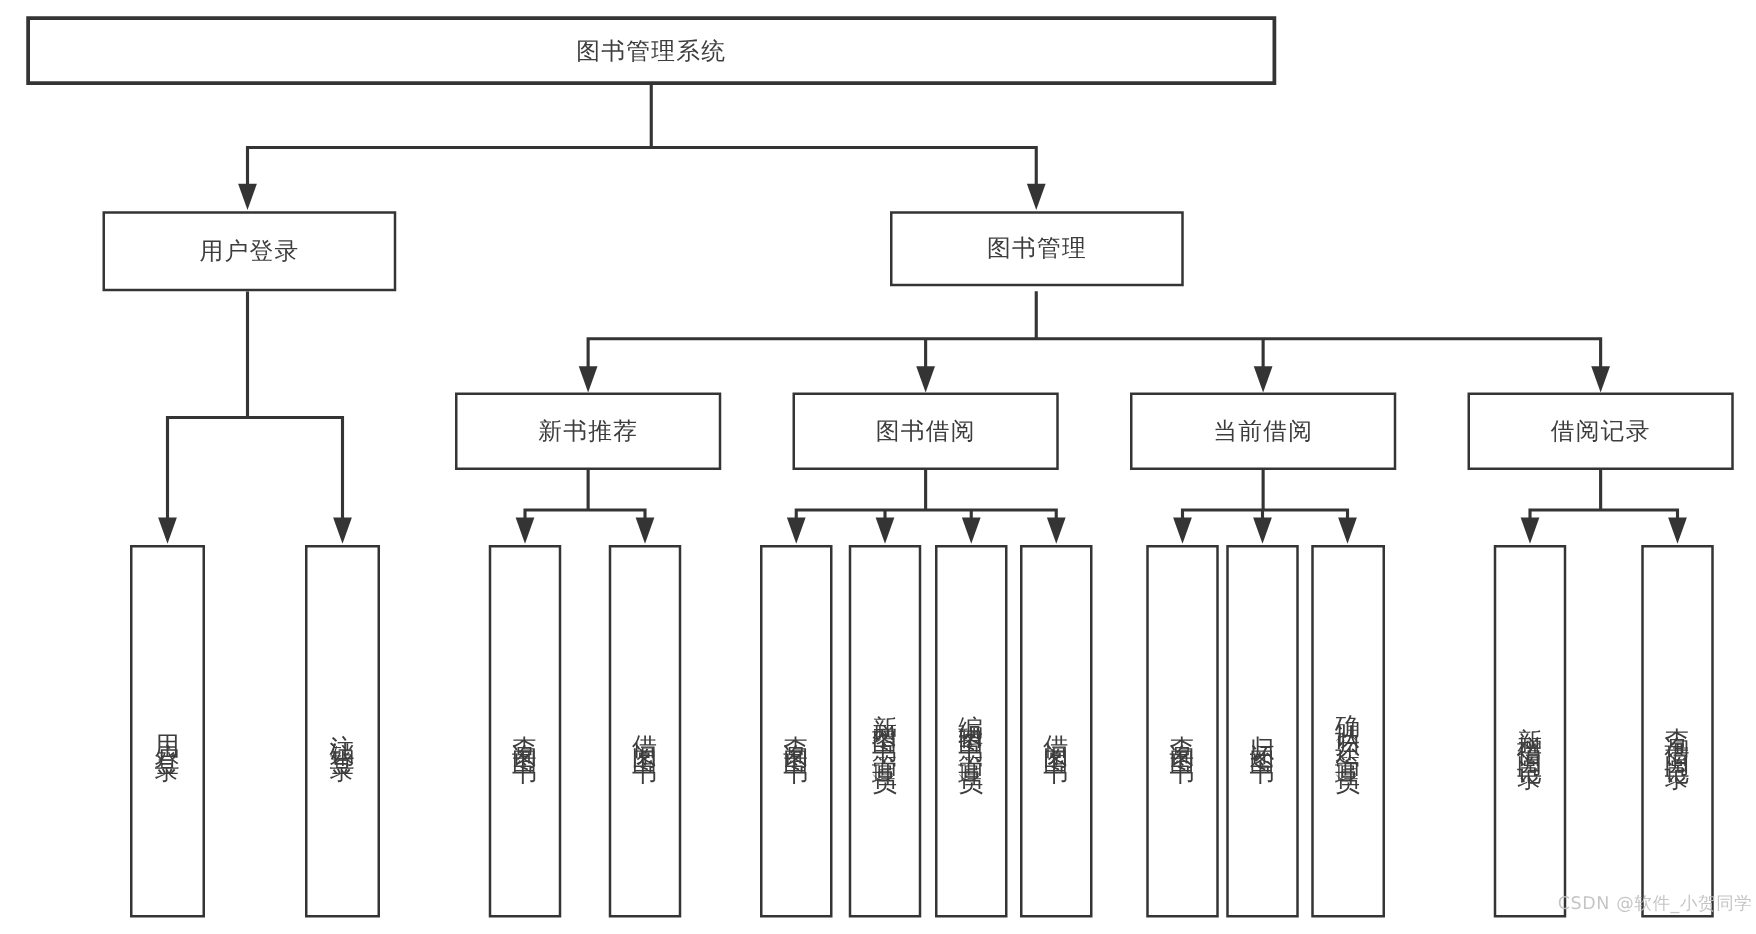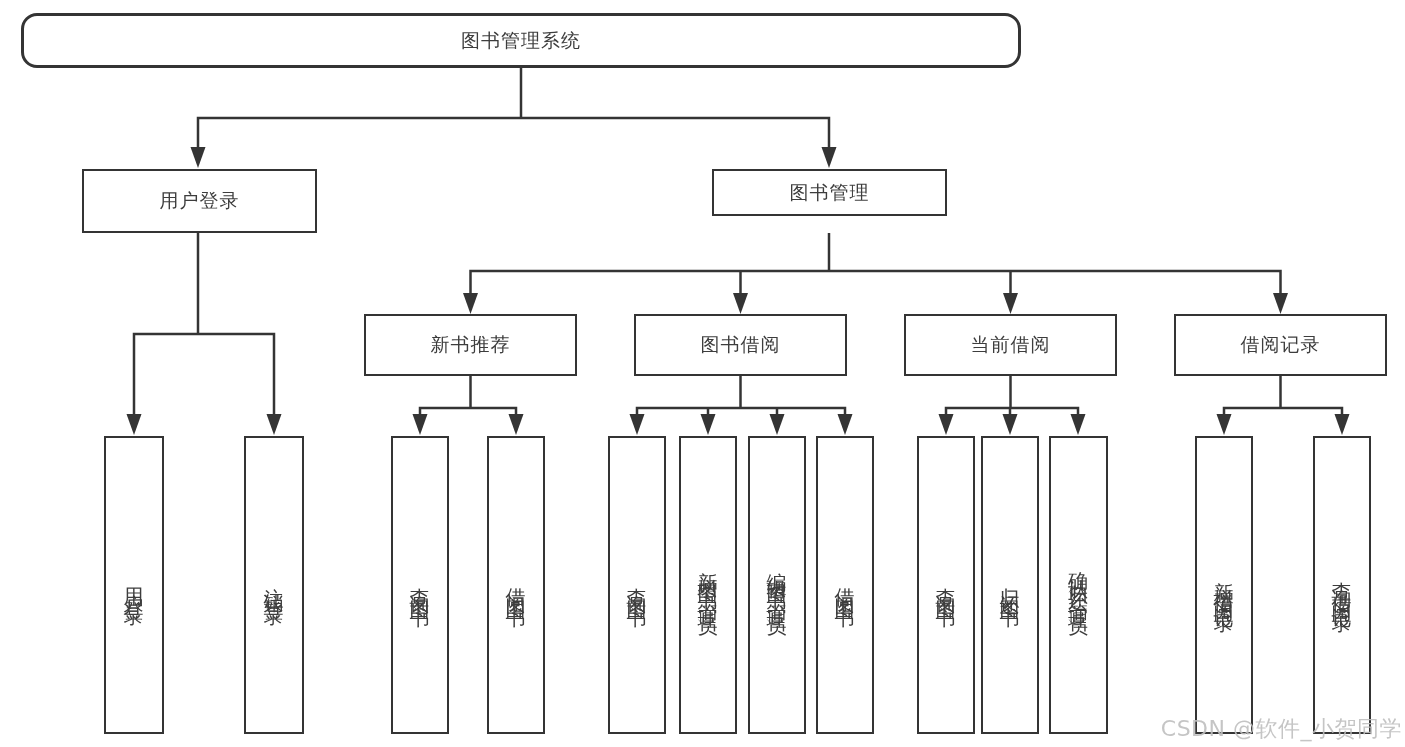--- a/index.html
+++ b/index.html
@@ -8,29 +8,29 @@
     font-family:"DejaVu Sans","Liberation Sans",sans-serif;
   }
   .stage{position:absolute;left:0;top:0;width:1405px;height:747px;}
   svg.connectors{position:absolute;left:0;top:0;z-index:1;}
   .box{
     position:absolute;z-index:2;background:#ffffff;
     border:2.5px solid #343434;box-sizing:border-box;
     display:flex;align-items:center;justify-content:center;
     color:#3d3d3d;
   }
-  .box.root{border-width:3px;border-radius:16px;}
+  .box.root{border-width:3px;}
   .h .lbl{font-size:19px;letter-spacing:1px;white-space:nowrap;}
   .v .lbl{
     writing-mode:vertical-rl;text-orientation:upright;
     font-size:20px;letter-spacing:0.32em;line-height:1;white-space:nowrap;
   }
   .watermark{
     position:absolute;z-index:5;right:3px;top:714px;
-    font-size:22px;color:#bfbfbf;opacity:0.9;white-space:nowrap;
+    font-size:14px;color:#bfbfbf;opacity:0.9;white-space:nowrap;
     letter-spacing:0.5px;
   }
 </style>
 </head>
 <body>
 
 <div class="stage">
 
   <svg class="connectors" width="1405" height="747" viewBox="0 0 1405 747">
     <g stroke="#343434" stroke-width="2.5" fill="none" stroke-linejoin="miter" stroke-linecap="butt">
@@ -84,21 +84,21 @@
     </g>
   </svg>
 
   <div class="box root h" style="left:21px;top:13px;width:1000px;height:55px">
     <span class="lbl">图书管理系统</span>
   </div>
 
   <div class="box h" style="left:82px;top:169px;width:235px;height:64px">
     <span class="lbl">用户登录</span>
   </div>
-  <div class="box h" style="left:712px;top:169px;width:235px;height:47px">
+  <div class="box h" style="left:712px;top:169px;width:235px;height:60px">
     <span class="lbl">图书管理</span>
   </div>
 
   <div class="box h" style="left:364px;top:314px;width:213px;height:62px">
     <span class="lbl">新书推荐</span>
   </div>
   <div class="box h" style="left:634px;top:314px;width:213px;height:62px">
     <span class="lbl">图书借阅</span>
   </div>
   <div class="box h" style="left:1174px;top:314px;width:213px;height:62px">

